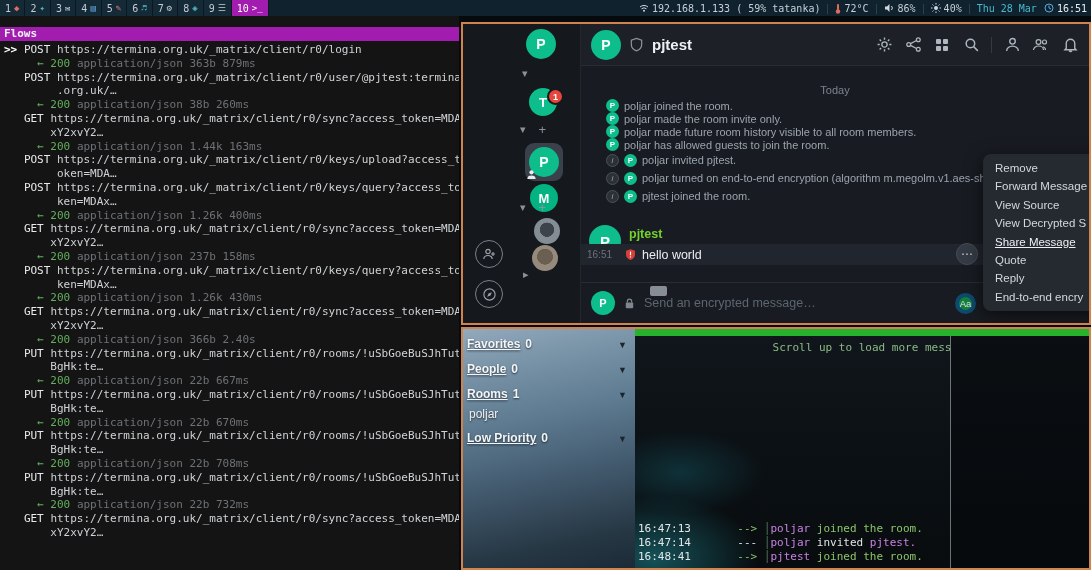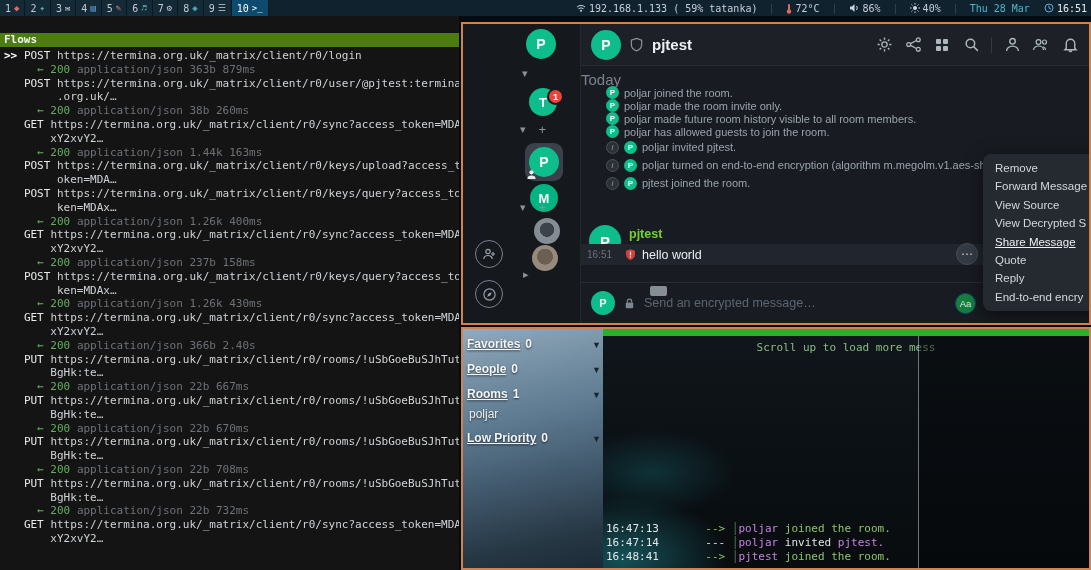--- a/index.html
+++ b/index.html
@@ -3,32 +3,32 @@
 <meta charset="utf-8">
 <style>
 *{margin:0;padding:0;box-sizing:border-box}
 body{background:#000;font-family:"Liberation Sans",sans-serif}
 .screen{position:relative;width:1091px;height:570px;background:#070a0d;overflow:hidden}
 
 
 .topbar{position:absolute;left:0;top:0;width:1091px;height:16px;background:#0f222e;display:flex;align-items:center;font:10px "DejaVu Sans Mono","DejaVu Sans",monospace;color:#c7d0d9;z-index:30}
 .ws-list{display:flex;height:16px}
 .ws{display:flex;align-items:center;gap:3px;padding:0 5px;background:#152a37;border-right:1px solid #0a1820;color:#c3ccd4;cursor:pointer}
-.ws.active{background:#0c4a6e;color:#fff}
+.ws.active{background:#a21caf;color:#fff}
 .ws-ic{font-size:9px;line-height:1}
-.status{margin-left:auto;display:flex;align-items:flex-end;gap:14px;padding-right:4px}
+.status{margin-left:auto;display:flex;align-items:flex-end;gap:7px;padding-right:4px}
 .seg{display:flex;align-items:center;gap:3px;white-space:pre}
 .sep{width:1px;height:10px;background:#29404e}
 .seg.date{color:#49b8cd}
 .seg.time{color:#e8edf2}
 .sic{display:inline-flex;align-items:center}
 
 
 .mitm{position:absolute;left:0;top:16px;width:459px;height:554px;background:#141414;font:11px "DejaVu Sans Mono",monospace;overflow:hidden;z-index:5}
-.mitm-header{margin-top:17px;height:14px;background:#4d7c0f;color:#f0f3f5;font-weight:bold;padding:0 4px;line-height:14px}
+.mitm-header{margin-top:11px;height:14px;background:#a21caf;color:#f0f3f5;font-weight:bold;padding:0 4px;line-height:14px}
 .flow-list{padding:2px 0 0 4px}
 .fl-line{white-space:pre;line-height:13.8px;height:13.8px}
 .fl-marker{color:#ffffff;font-weight:bold}
 .fl-method{color:#e8eaec}
 .fl-url{color:#cfd3d6}
 .fl-status{color:#63b05c}
 .fl-meta{color:#6d7277}
 
 
 .ewin{position:absolute;left:461px;top:22px;width:630px;height:303px;border:2px solid #d0824f;background:#181b21;overflow:hidden;z-index:10}
@@ -56,46 +56,46 @@
 .r-expand{position:absolute;left:60px;top:245px}
 
 .ehead{position:absolute;left:118px;top:0;right:0;height:42px;background:#1d2127;border-bottom:1px solid #282c33;display:flex;align-items:center;padding:0 10px;gap:8px}
 .h-av{width:30px;height:30px;font-size:14px}
 .h-title{color:#eef1f4;font-weight:bold;font-size:15px}
 .h-icons{margin-left:auto;display:flex;align-items:center;gap:11px}
 .hic{width:18px;height:18px;display:flex;align-items:center;justify-content:center;cursor:pointer}
 .h-div{width:1px;height:16px;background:#343a42}
 
 .etl{position:absolute;left:118px;top:42px;right:0;bottom:0}
-.edate{margin-top:5px;color:#7b848e;font-size:15px;height:15px}
+.edate{margin-top:18px;text-align:center;color:#7b848e;font-size:11px;height:15px}
 .ev{display:flex;align-items:center;gap:5px;padding-left:25px;height:13px;font-size:11px;color:#9aa4ae}
 .ev.tall{height:18px}
 .ev-av{width:13px;height:13px;border-radius:50%;background:#0dbd8b;color:#fff;font-size:8px;display:inline-flex;align-items:center;justify-content:center;font-weight:bold;flex:none}
 .ev-info{width:13px;height:13px;border-radius:50%;background:#2c3138;border:1px solid #4a515a;color:#98a1ab;font-size:8px;display:inline-flex;align-items:center;justify-content:center;flex:none;font-style:italic}
 .ev-text{white-space:nowrap;overflow:hidden}
 .m-av{position:absolute;left:8px;top:159px;width:32px;height:32px;font-size:15px}
 .m-sender{position:absolute;left:48px;top:161px;font-size:12.5px;font-weight:bold;color:#74d12c}
 .m-row{position:absolute;left:0;right:0;top:178px;height:21px;background:#21252d;display:flex;align-items:center;padding-left:6px;gap:5px}
 .m-time{color:#6b737c;font-size:10px;width:32px;flex:none}
 .m-shield{display:inline-flex;flex:none}
 .m-text{color:#eceef1;font-size:12.5px}
 .m-opts{position:absolute;left:375px;top:-1px;width:22px;height:22px;border-radius:50%;background:#353b44;border:1px solid #454c56;color:#cdd3d9;display:flex;align-items:center;justify-content:center;font-size:12px;cursor:pointer}
 .composer{position:absolute;left:0;right:0;bottom:0;height:41px;border-top:1px solid #282c33;display:flex;align-items:center;padding:0 10px;gap:8px}
 .attach-thumb{position:absolute;left:69px;top:3px;width:17px;height:10px;background:#9aa1a9;border-radius:2px;opacity:.85}
 .c-av{width:24px;height:24px;font-size:11px}
 .c-lock{display:inline-flex}
 .c-input{color:#5c6671;font-size:12.5px;flex:1;cursor:text}
-.c-format{position:absolute;left:374px;top:10px;width:21px;height:21px;border-radius:50%;background:#15803d;border:1px solid #0c4a6e;color:#dfe4e9;font-size:9.5px;display:flex;align-items:center;justify-content:center;cursor:pointer}
+.c-format{position:absolute;left:374px;top:10px;width:21px;height:21px;border-radius:50%;background:#15803d;border:4px solid #0c4a6e;color:#dfe4e9;font-size:9.5px;display:flex;align-items:center;justify-content:center;cursor:pointer}
 .ctx{position:absolute;left:402px;top:88px;width:145px;background:#252930;border-radius:8px 0 0 8px;box-shadow:0 4px 18px rgba(0,0,0,.55);padding:5px 0;z-index:5}
 .ctx-item{height:18.4px;line-height:18.4px;padding:0 12px;font-size:11.5px;color:#d4d8dd;white-space:nowrap;cursor:pointer}
 .ctx-item.hover{text-decoration:underline;color:#eef1f4}
 
 
 .qwin{position:absolute;left:461px;top:327px;width:630px;height:243px;border:2px solid #d0824f;display:flex;overflow:hidden;background:#0b0f13;z-index:10}
-.qrooms{width:140px;flex:none;background:linear-gradient(168deg,#93a9bc 0%,#7b95a9 15%,#5d7a90 38%,#41586c 62%,#273845 85%,#1b2a36 100%);padding:8px 2px 0 4px;position:relative}
+.qrooms{width:172px;flex:none;background:linear-gradient(168deg,#93a9bc 0%,#7b95a9 15%,#5d7a90 38%,#41586c 62%,#273845 85%,#1b2a36 100%);padding:8px 8px 0 4px;position:relative}
 .q-ghead{display:flex;align-items:baseline;margin-bottom:11px;color:#f3f6f8;font-size:12px;font-weight:bold;text-shadow:0 1px 2px rgba(0,0,0,.65);cursor:pointer}
 .q-glabel{text-decoration:underline}
 .q-gcount{margin-left:5px}
 .q-tri{margin-left:auto;color:#18242e;font-size:9px;text-shadow:none}
 .q-item{color:#eef2f5;font-size:12px;margin:-5px 0 10px 2px;text-shadow:0 1px 2px rgba(0,0,0,.65);cursor:pointer}
 .qchat{flex:1;position:relative;overflow:hidden;background:
  radial-gradient(150px 90px at 4% 96%,rgba(32,150,160,.5),transparent 70%),
  radial-gradient(120px 60px at 10% 60%,rgba(20,90,100,.45),transparent 70%),
  linear-gradient(180deg,#10161b 0%,#0b1014 55%,#080c0f 100%)}
 .qchat::after{content:"";position:absolute;left:316px;top:7px;right:0;bottom:0;background:rgba(4,7,9,.45);pointer-events:none}

